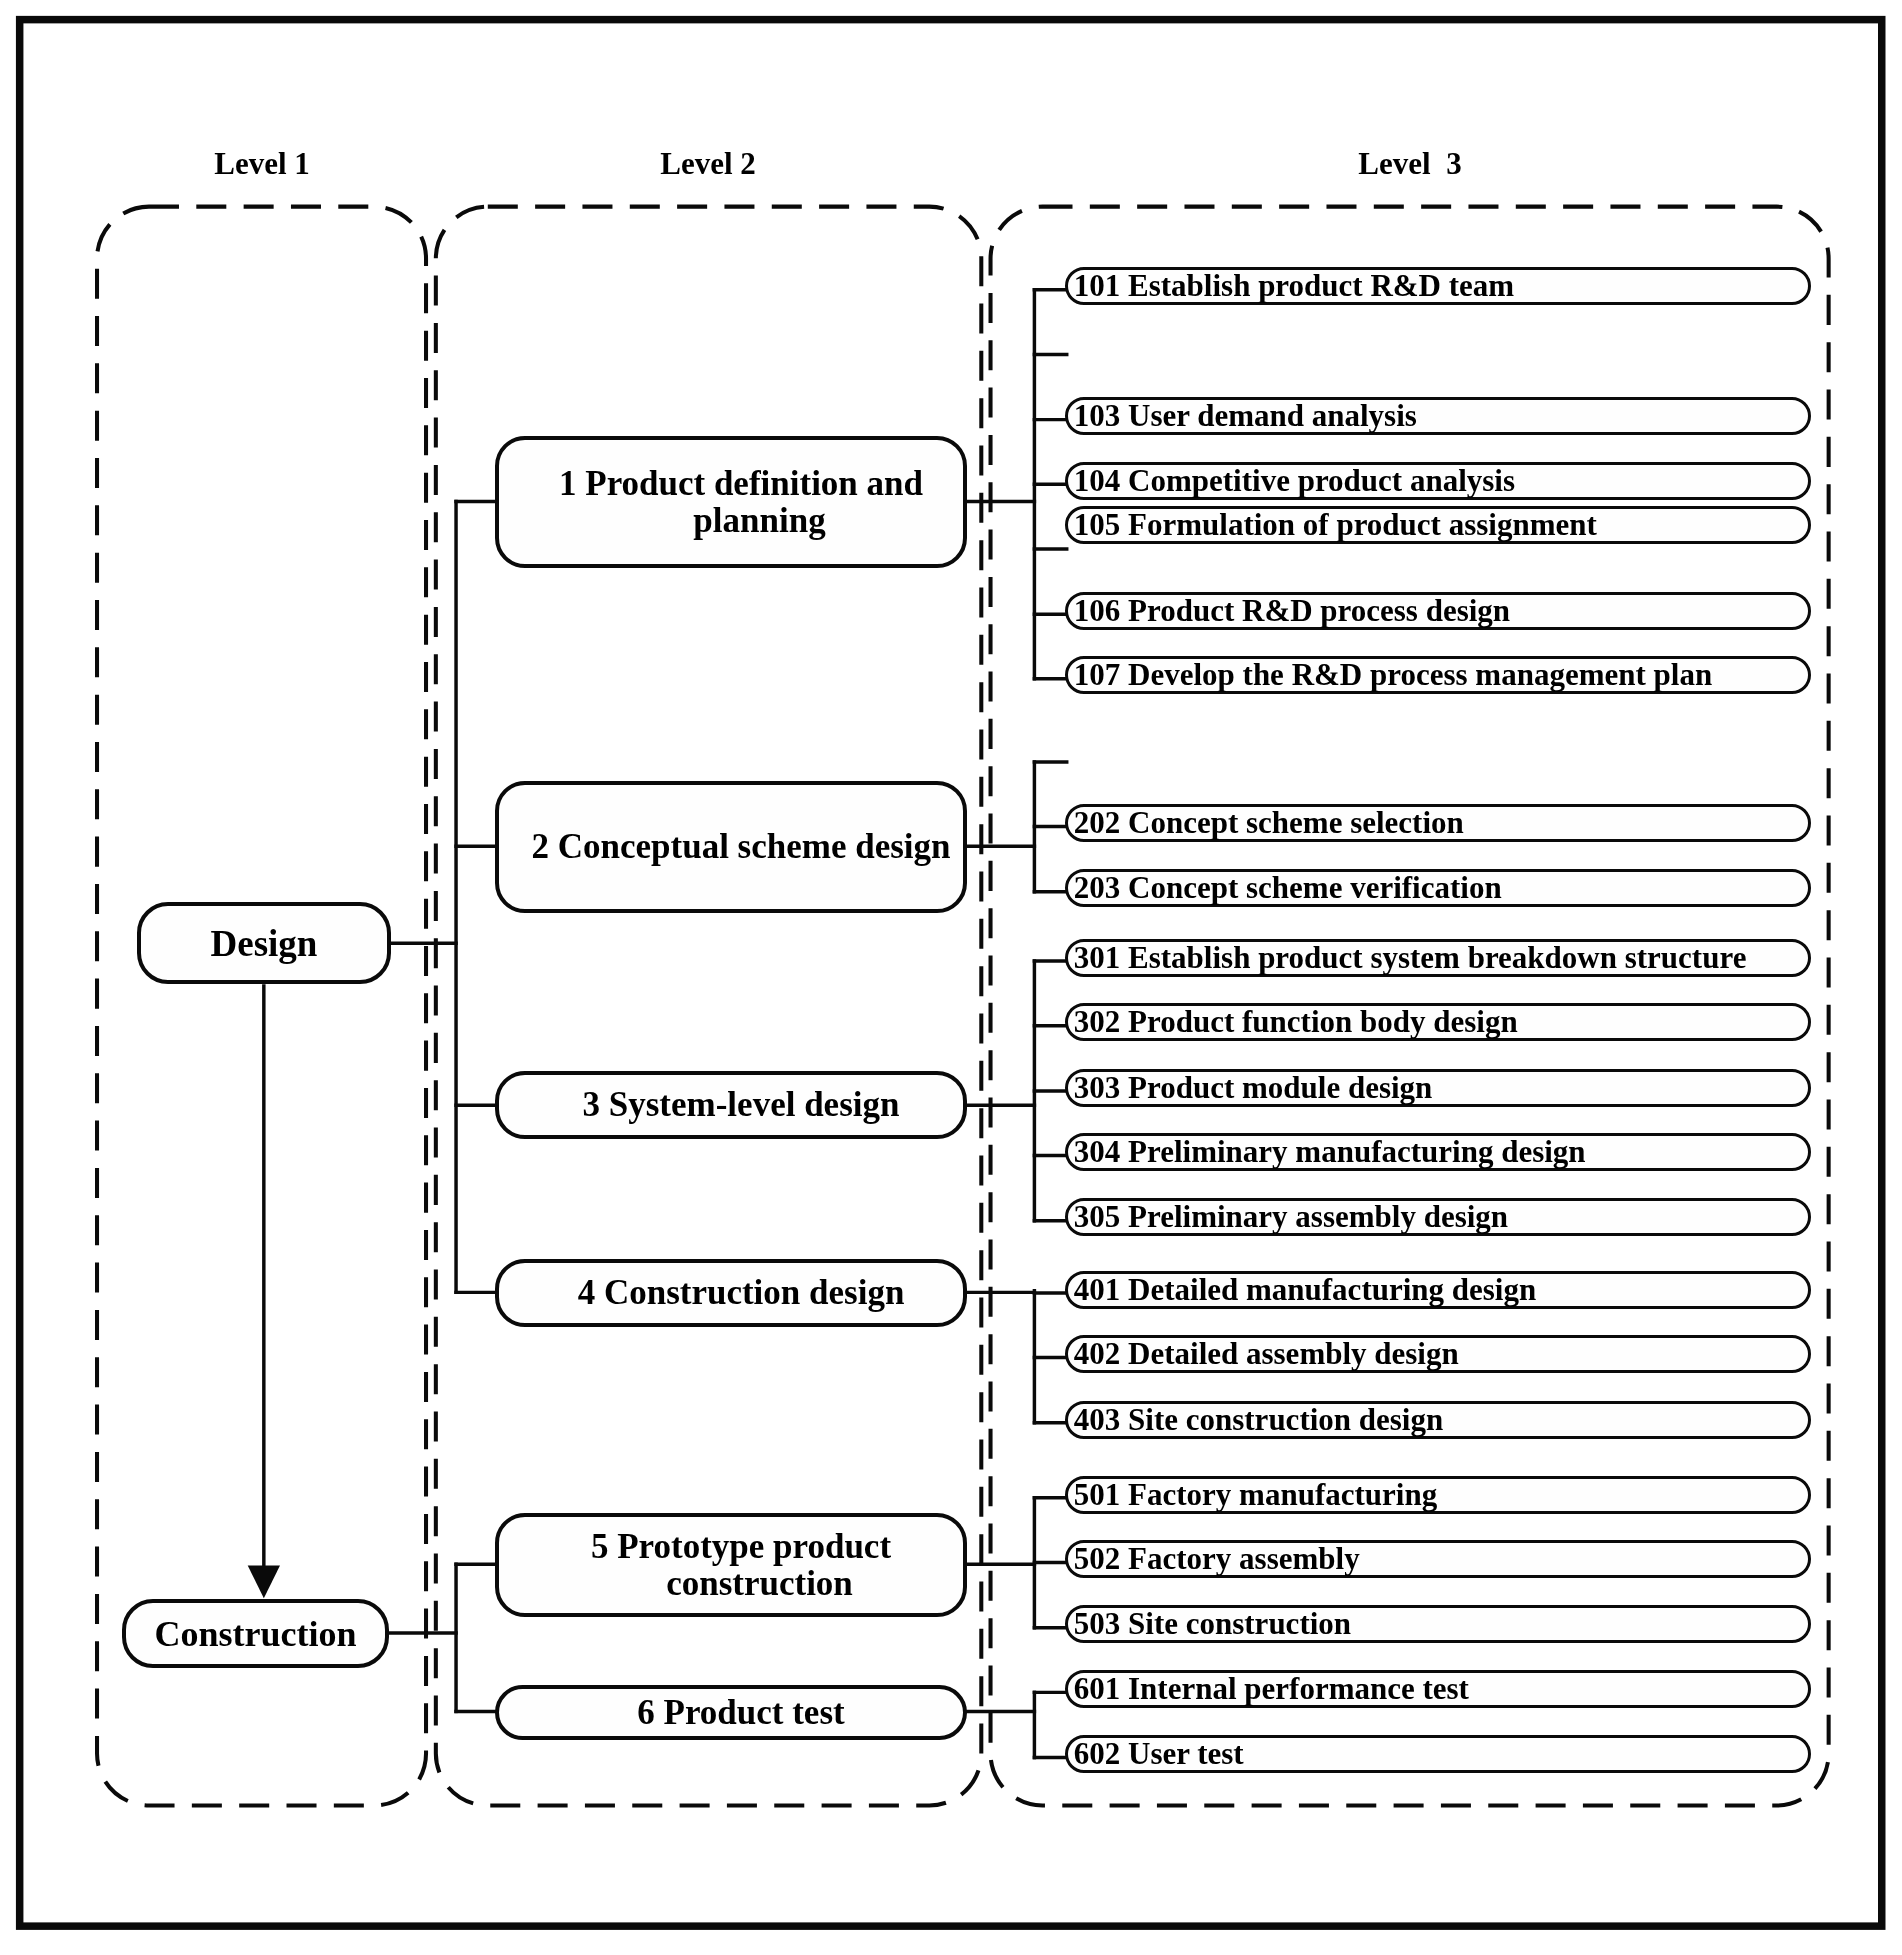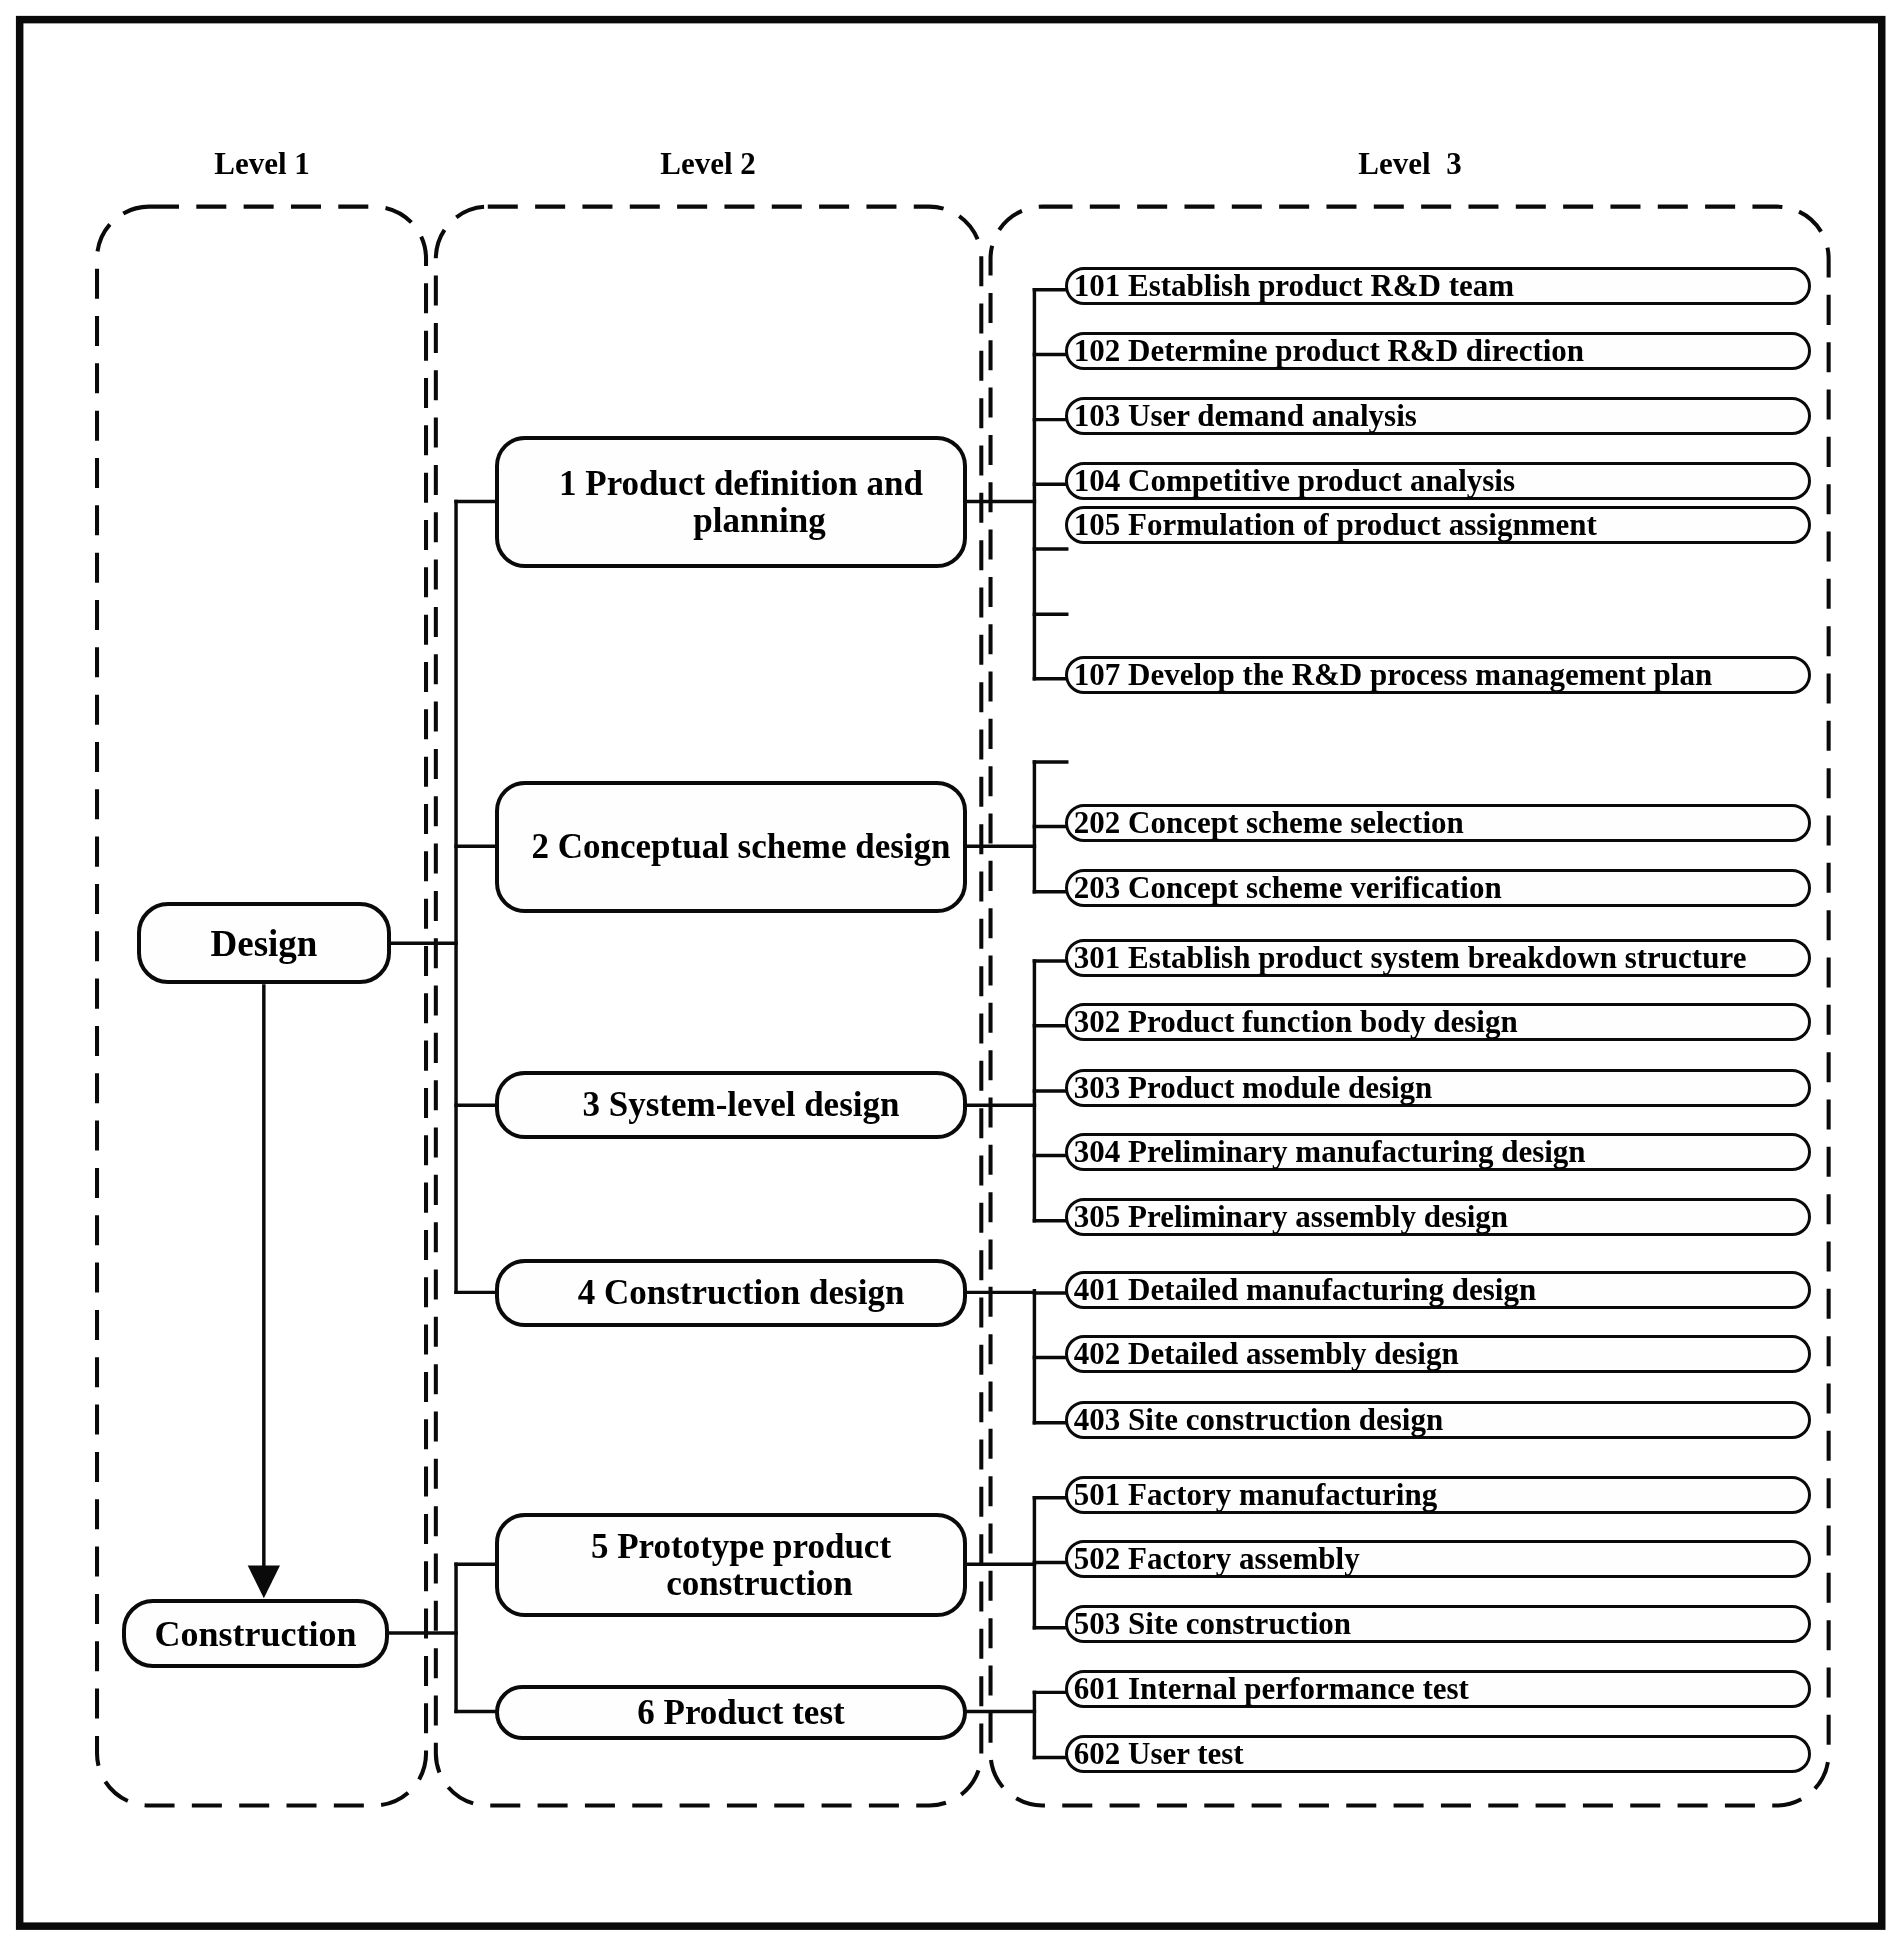--- a/index.html
+++ b/index.html
@@ -100,24 +100,24 @@
   <div class="node lvl1" style="left:122px;top:1599px;width:267px;height:69px;font-size:36px">Construction</div>
 
   <div class="node lvl2" style="top:436px;height:132px">1 Product definition and planning</div>
   <div class="node lvl2" style="top:781px;height:132px">2 Conceptual scheme design</div>
   <div class="node lvl2" style="top:1071px;height:68px">3 System-level design</div>
   <div class="node lvl2" style="top:1259px;height:68px">4 Construction design</div>
   <div class="node lvl2" style="top:1513px;height:104px">5 Prototype product construction</div>
   <div class="node lvl2" style="top:1685px;height:55px">6 Product test</div>
 
   <div class="task" style="top:267px">101 Establish product R&amp;D team</div>
-  <div class="task" style="top:332px">102 Determine product R&amp;D direction</div>
   <div class="task" style="top:397px">103 User demand analysis</div>
   <div class="task" style="top:462px">104 Competitive product analysis</div>
   <div class="task" style="top:506px">105 Formulation of product assignment</div>
+  <div class="task" style="top:592px">106 Product R&amp;D process design</div>
   <div class="task" style="top:656px">107 Develop the R&amp;D process management plan</div>
 
   <div class="task" style="top:804px">202 Concept scheme selection</div>
   <div class="task" style="top:869px">203 Concept scheme verification</div>
 
   <div class="task" style="top:939px">301 Establish product system breakdown structure</div>
   <div class="task" style="top:1003px">302 Product function body design</div>
   <div class="task" style="top:1069px">303 Product module design</div>
   <div class="task" style="top:1133px">304 Preliminary manufacturing design</div>
   <div class="task" style="top:1198px">305 Preliminary assembly design</div>

